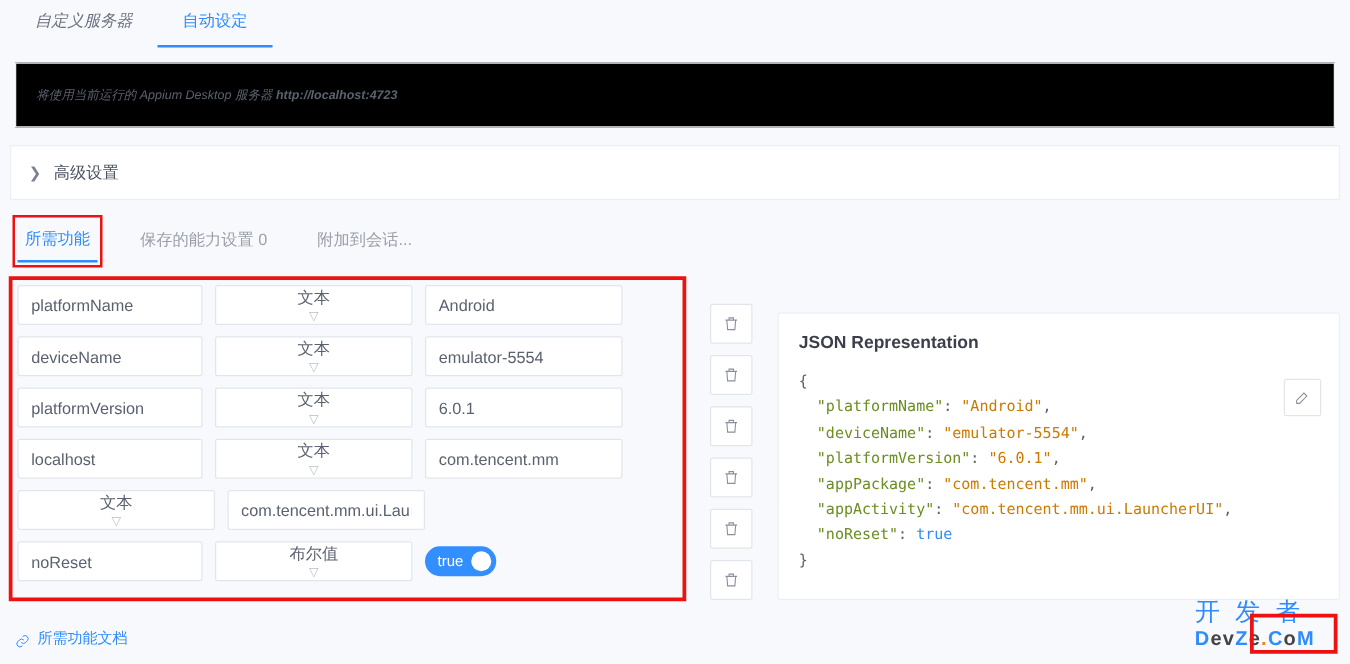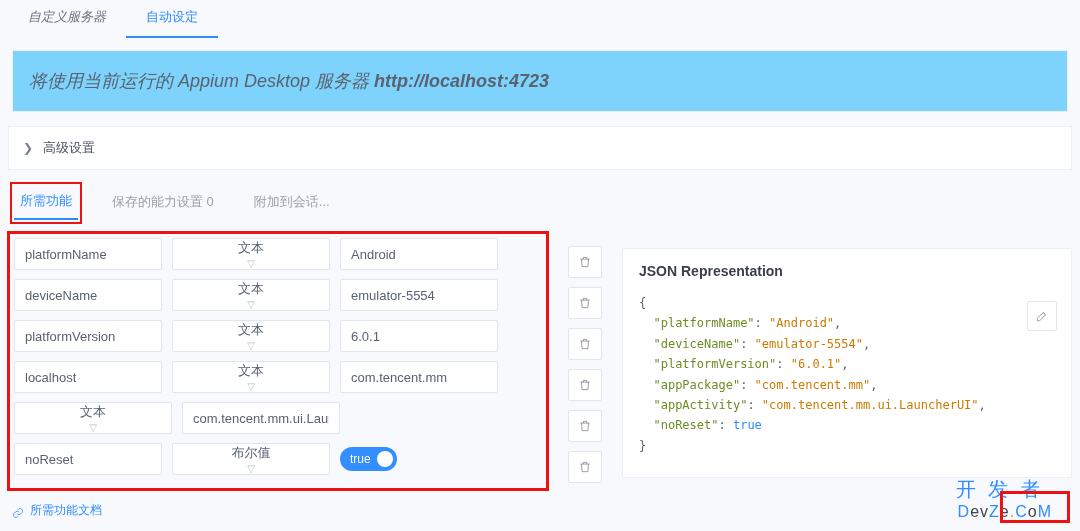--- a/index.html
+++ b/index.html
@@ -1,27 +1,27 @@
 <!DOCTYPE html>
 <html><head>
 <meta charset="utf-8">
 <style>
 * { box-sizing: border-box; margin: 0; padding: 0; }
 body { font-family: -apple-system, "Segoe UI", "Microsoft YaHei", sans-serif; background: #f7f9fc; font-size: 13px; color: #555a63; width: 1080px; height: 531px; overflow: hidden; position: relative; }
 .tabs { display: flex; gap: 0; padding: 0 8px; }
 .tab { padding: 8px 20px 10px; cursor: pointer; color: #6b7280; font-style: italic; font-size: 13px; }
 .tab.active { color: #2f8cff; border-bottom: 2px solid #2f8cff; font-style: normal; }
-.info-box { margin: 12px 12px 14px; background: #7dd3fc; border: 1px solid #eceff4; padding: 18px 16px; font-size: 18px; color: #5a6270; font-style: italic; }
+.info-box { margin: 12px 12px 14px; background: #000000; border: 1px solid #eceff4; padding: 18px 16px; font-size: 10px; color: #5a6270; font-style: italic; }
 .info-box b { font-style: italic; font-weight: 600; }
 .collapser { margin: 0 8px 14px; background: #fff; border: 1px solid #eceff4; padding: 12px 14px; display: flex; align-items: center; gap: 10px; cursor: pointer; color: #4a5160; }
 .collapser .chev { font-size: 12px; color: #7a8190; }
 .subtabs { display: flex; align-items: center; gap: 28px; padding: 2px 10px 8px; margin: 0 0 4px 4px; }
 .subtab { color: #9aa0aa; padding: 6px 6px 8px; cursor: pointer; font-size: 13px; }
 .subtab.active { color: #2f8cff; border-bottom: 2px solid #2f8cff; outline: 2px solid #e11; outline-offset: 2px; }
-.mainrow { display: flex; gap: 20px; padding: 0 8px; align-items: center; }
+.mainrow { display: flex; gap: 20px; padding: 0 8px; align-items: flex-end; }
 .form-area { width: 540px; padding: 6px 6px 6px 6px; outline: 3px solid #e11; outline-offset: -2px; }
 .row { display: flex; gap: 10px; margin-bottom: 9px; align-items: center; }
 .inp, .sel, .val { height: 32px; background: #fff; border: 1px solid #e2e6ec; border-radius: 2px; padding: 0 10px; font-size: 13px; color: #5a6270; display: flex; align-items: center; }
 .inp { width: 148px; }
 .sel { width: 158px; justify-content: space-between; cursor: pointer; flex-direction: column; }
 .sel .dd { color: #b8bec9; font-size: 10px; }
 .val { width: 158px; }
 .val input { border: none; width: 100%; font-size: 13px; color: #5a6270; outline: none; padding: 0; }
 .toggle-wrap { width: 158px; height: 32px; display: flex; align-items: center; }
 .toggle { display: inline-flex; align-items: center; background: #338fff; color: #fff; border-radius: 14px; height: 24px; padding: 0 4px 0 10px; font-size: 12px; gap: 6px; cursor: pointer; }
@@ -34,21 +34,21 @@
 .json-code { font-family: ui-monospace, Consolas, monospace; font-size: 12px; line-height: 1.7; white-space: pre; color: #5a6270; }
 .json-code .k { color: #6b8e23; } 
 .json-code .s { color: #cc7a00; } 
 .json-code .b { color: #2f8cff; }
 .edit-btn { position: absolute; right: 14px; top: 52px; width: 30px; height: 30px; border: 1px solid #e2e6ec; background: #fff; border-radius: 2px; display: flex; align-items: center; justify-content: center; cursor: pointer; }
 .edit-btn svg { width: 14px; height: 14px; stroke: #8a909c; stroke-width: 1.5; fill: none; }
 .footer-link { position: absolute; left: 12px; bottom: 12px; color: #2f8cff; font-size: 12px; display: flex; gap: 6px; align-items: flex-end; cursor: pointer; }
 .footer-link svg { width: 12px; height: 12px; stroke: #2f8cff; stroke-width: 1.6; fill: none; }
 .brand { position: absolute; right: 28px; bottom: 10px; text-align: right; font-family: Tahoma, sans-serif; }
 .brand .cn { color: #2f8cff; font-size: 20px; letter-spacing: 12px; }
-.brand .en { font-size: 16px; font-weight: 400; letter-spacing: 1px; }
+.brand .en { font-size: 16px; font-weight: 700; letter-spacing: 1px; }
 .brand .en .d { color: #2f8cff; } .brand .en .r { color: #444; } .brand .en .o { color: #e58a1a; }
 .hl-box { position: absolute; right: 10px; bottom: 8px; width: 70px; height: 32px; border: 3px solid #e11; pointer-events: none; }
 </style>
 </head>
 <body>
 
 <div class="tabs">
   <div class="tab">自定义服务器</div>
   <div class="tab active">自动设定</div>
 </div>

